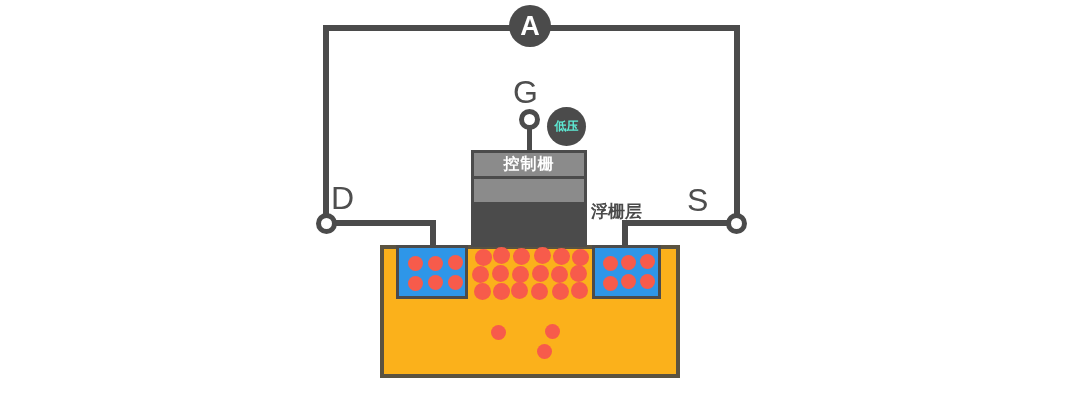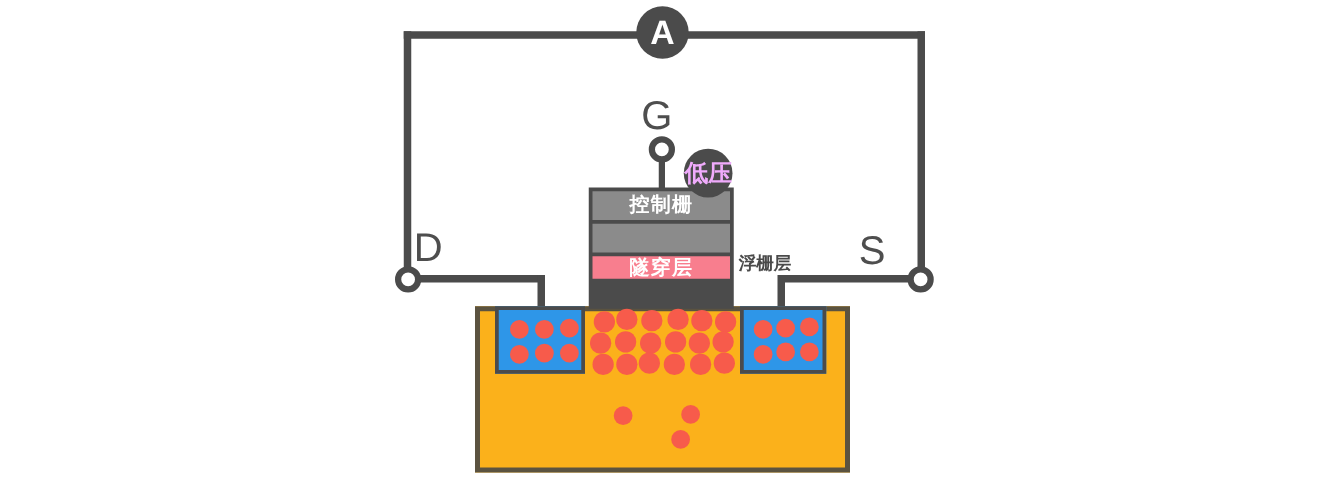--- a/index.html
+++ b/index.html
@@ -16,34 +16,34 @@
     position:absolute; width:21px; height:21px; box-sizing:border-box;
     border:5px solid var(--dark); border-radius:50%; background:#fff;
   }
   .ammeter{
     position:absolute; left:509px; top:5px; width:42px; height:42px;
     border-radius:50%; background:var(--dark); color:#fff;
     display:flex; align-items:center; justify-content:center;
     font-size:27px; font-weight:bold;
   }
   .badge{
-    position:absolute; left:547px; top:119px; width:39px; height:39px;
-    border-radius:50%; background:var(--dark); color:#f0abfc;
+    position:absolute; left:547px; top:107px; width:39px; height:39px;
+    border-radius:50%; background:var(--dark); color:#5eead4;
     display:flex; align-items:center; justify-content:center;
-    font-size:19px; font-weight:bold; letter-spacing:0px;
+    font-size:12px; font-weight:bold; letter-spacing:0px;
   }
   .term-label{
     position:absolute; color:var(--text); font-size:32px; line-height:1;
     font-weight:400;
   }
   .label-g{left:513px; top:76px;}
   .label-d{left:331px; top:182px;}
   .label-s{left:687px; top:184px;}
   .float-label{
-    position:absolute; left:591px; top:203px; font-size:14px;
+    position:absolute; left:591px; top:203px; font-size:17px;
     color:#4A4A4A; line-height:1; font-weight:bold;
   }
   .stack{
     position:absolute; left:471px; top:150px; width:116px; height:97px;
     box-sizing:border-box; background:var(--dark); padding:3px;
     display:flex; flex-direction:column; gap:3px;
   }
   .layer{
     display:flex; align-items:center; justify-content:center;
     color:#fff; font-size:16px; font-weight:bold; letter-spacing:1px;
@@ -78,21 +78,20 @@
   <div class="wire" style="left:622px; top:220px; width:6px; height:28px;"></div>
   <div class="wire" style="left:527px; top:125px; width:5px; height:27px;"></div>
 
   <div class="substrate"></div>
   <div class="well well-left"></div>
   <div class="well well-right"></div>
 
   <div class="stack">
     <div class="layer gray l-h23">控制栅</div>
     <div class="layer gray l-h23"></div>
-    <div class="layer pink l-h18">隧穿层</div>
   </div>
   <div class="float-label">浮栅层</div>
 
   <div>
       <div class="dot" style="height: 15px; width: 15px; left: 407.5px; top: 255.5px;"></div>
       <div class="dot" style="height: 15px; width: 15px; left: 427.5px; top: 255.5px;"></div>
       <div class="dot" style="height: 15px; width: 15px; left: 447.5px; top: 254.5px;"></div>
       <div class="dot" style="height: 15px; width: 15px; left: 407.5px; top: 275.5px;"></div>
       <div class="dot" style="height: 15px; width: 15px; left: 427.5px; top: 274.5px;"></div>
       <div class="dot" style="height: 15px; width: 15px; left: 447.5px; top: 274.5px;"></div>

